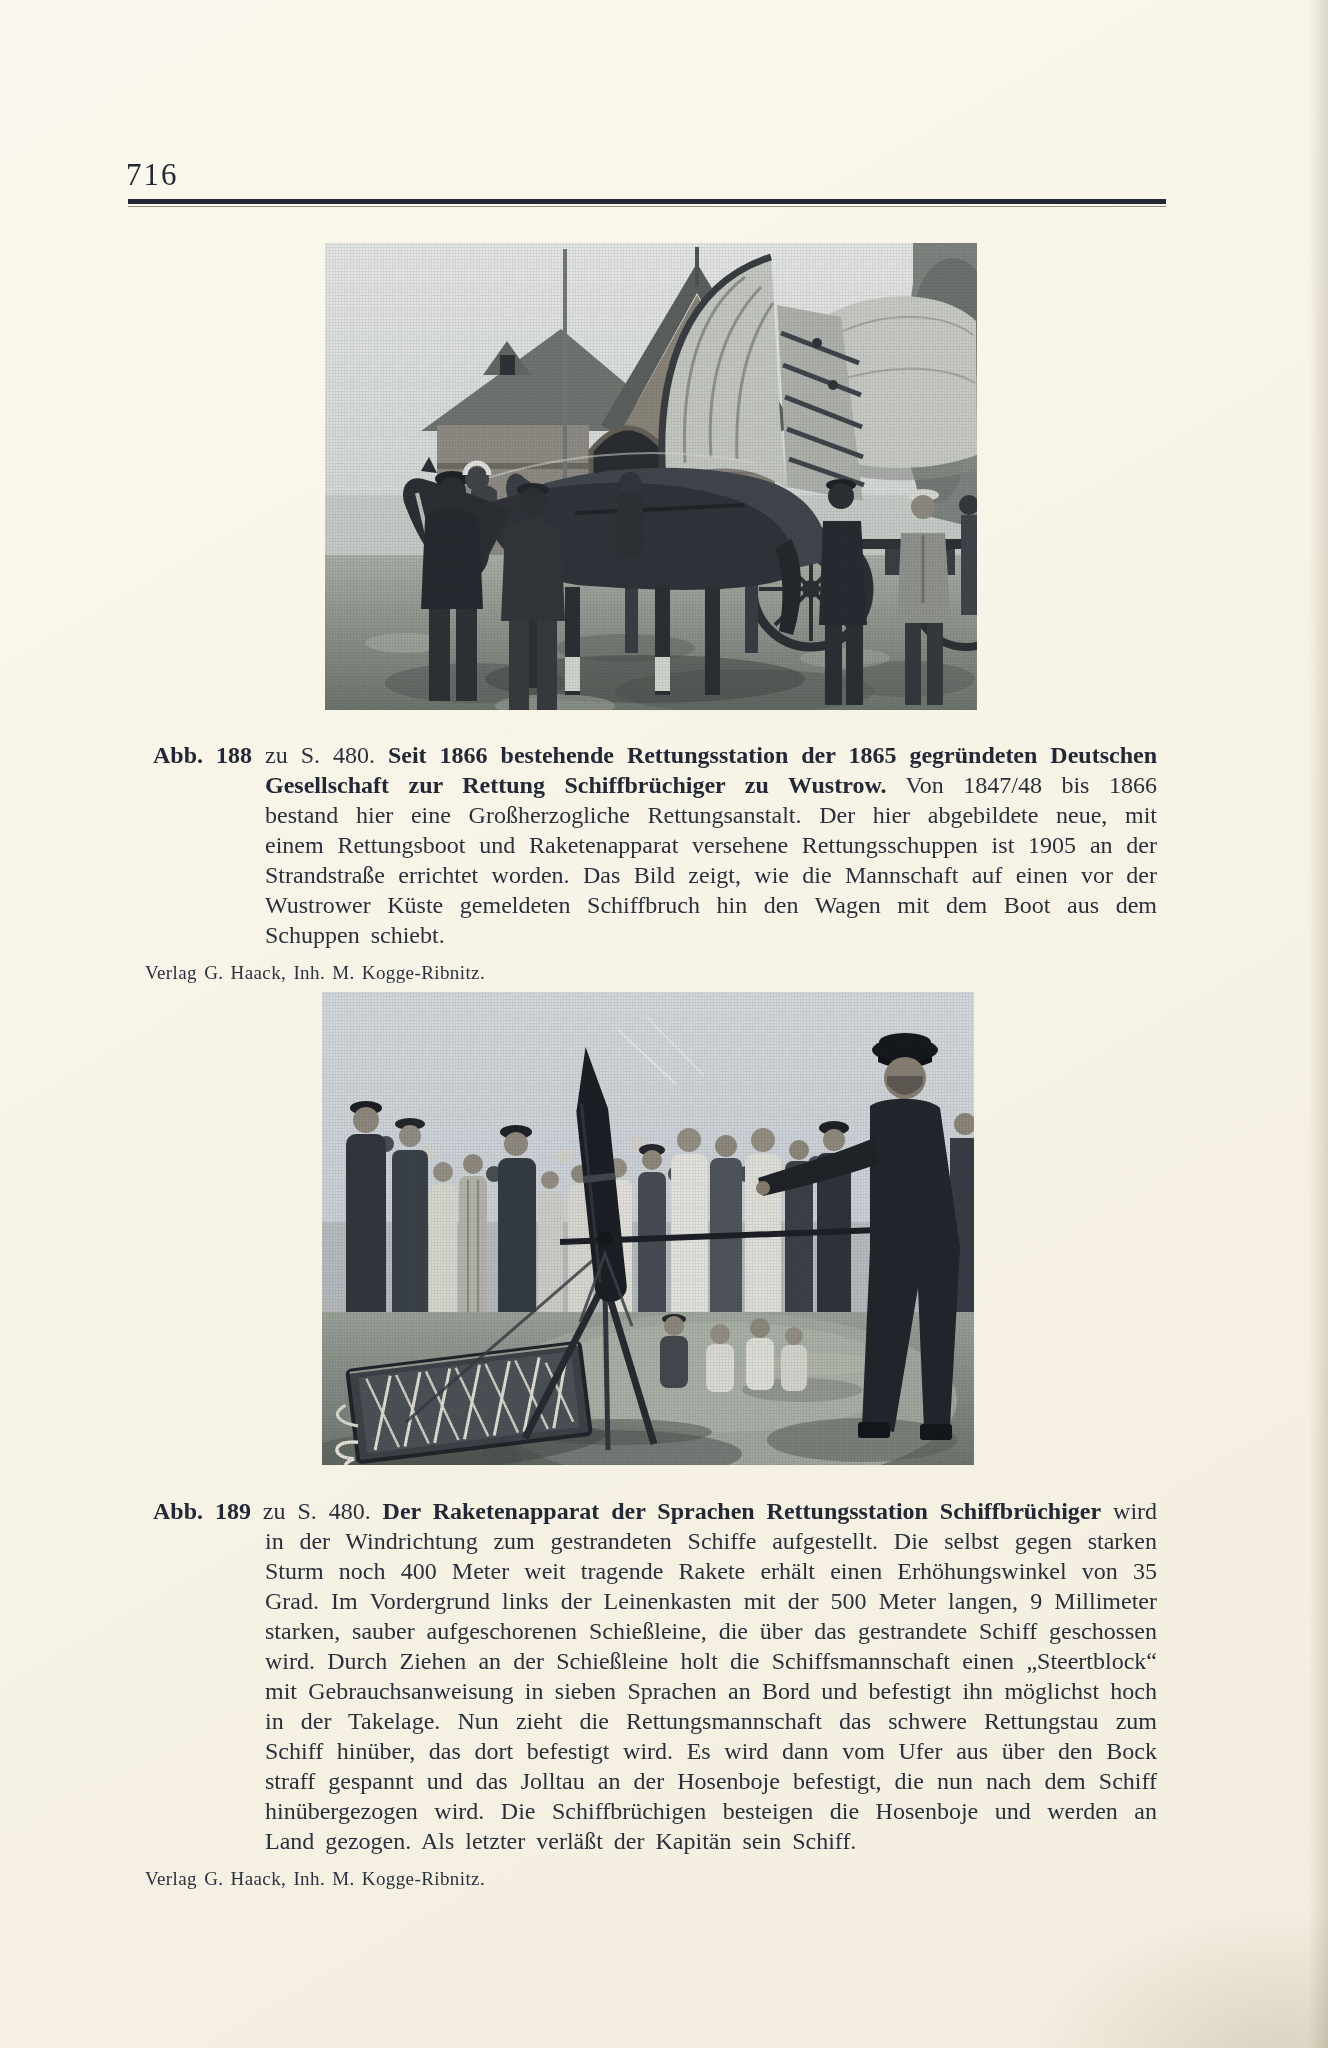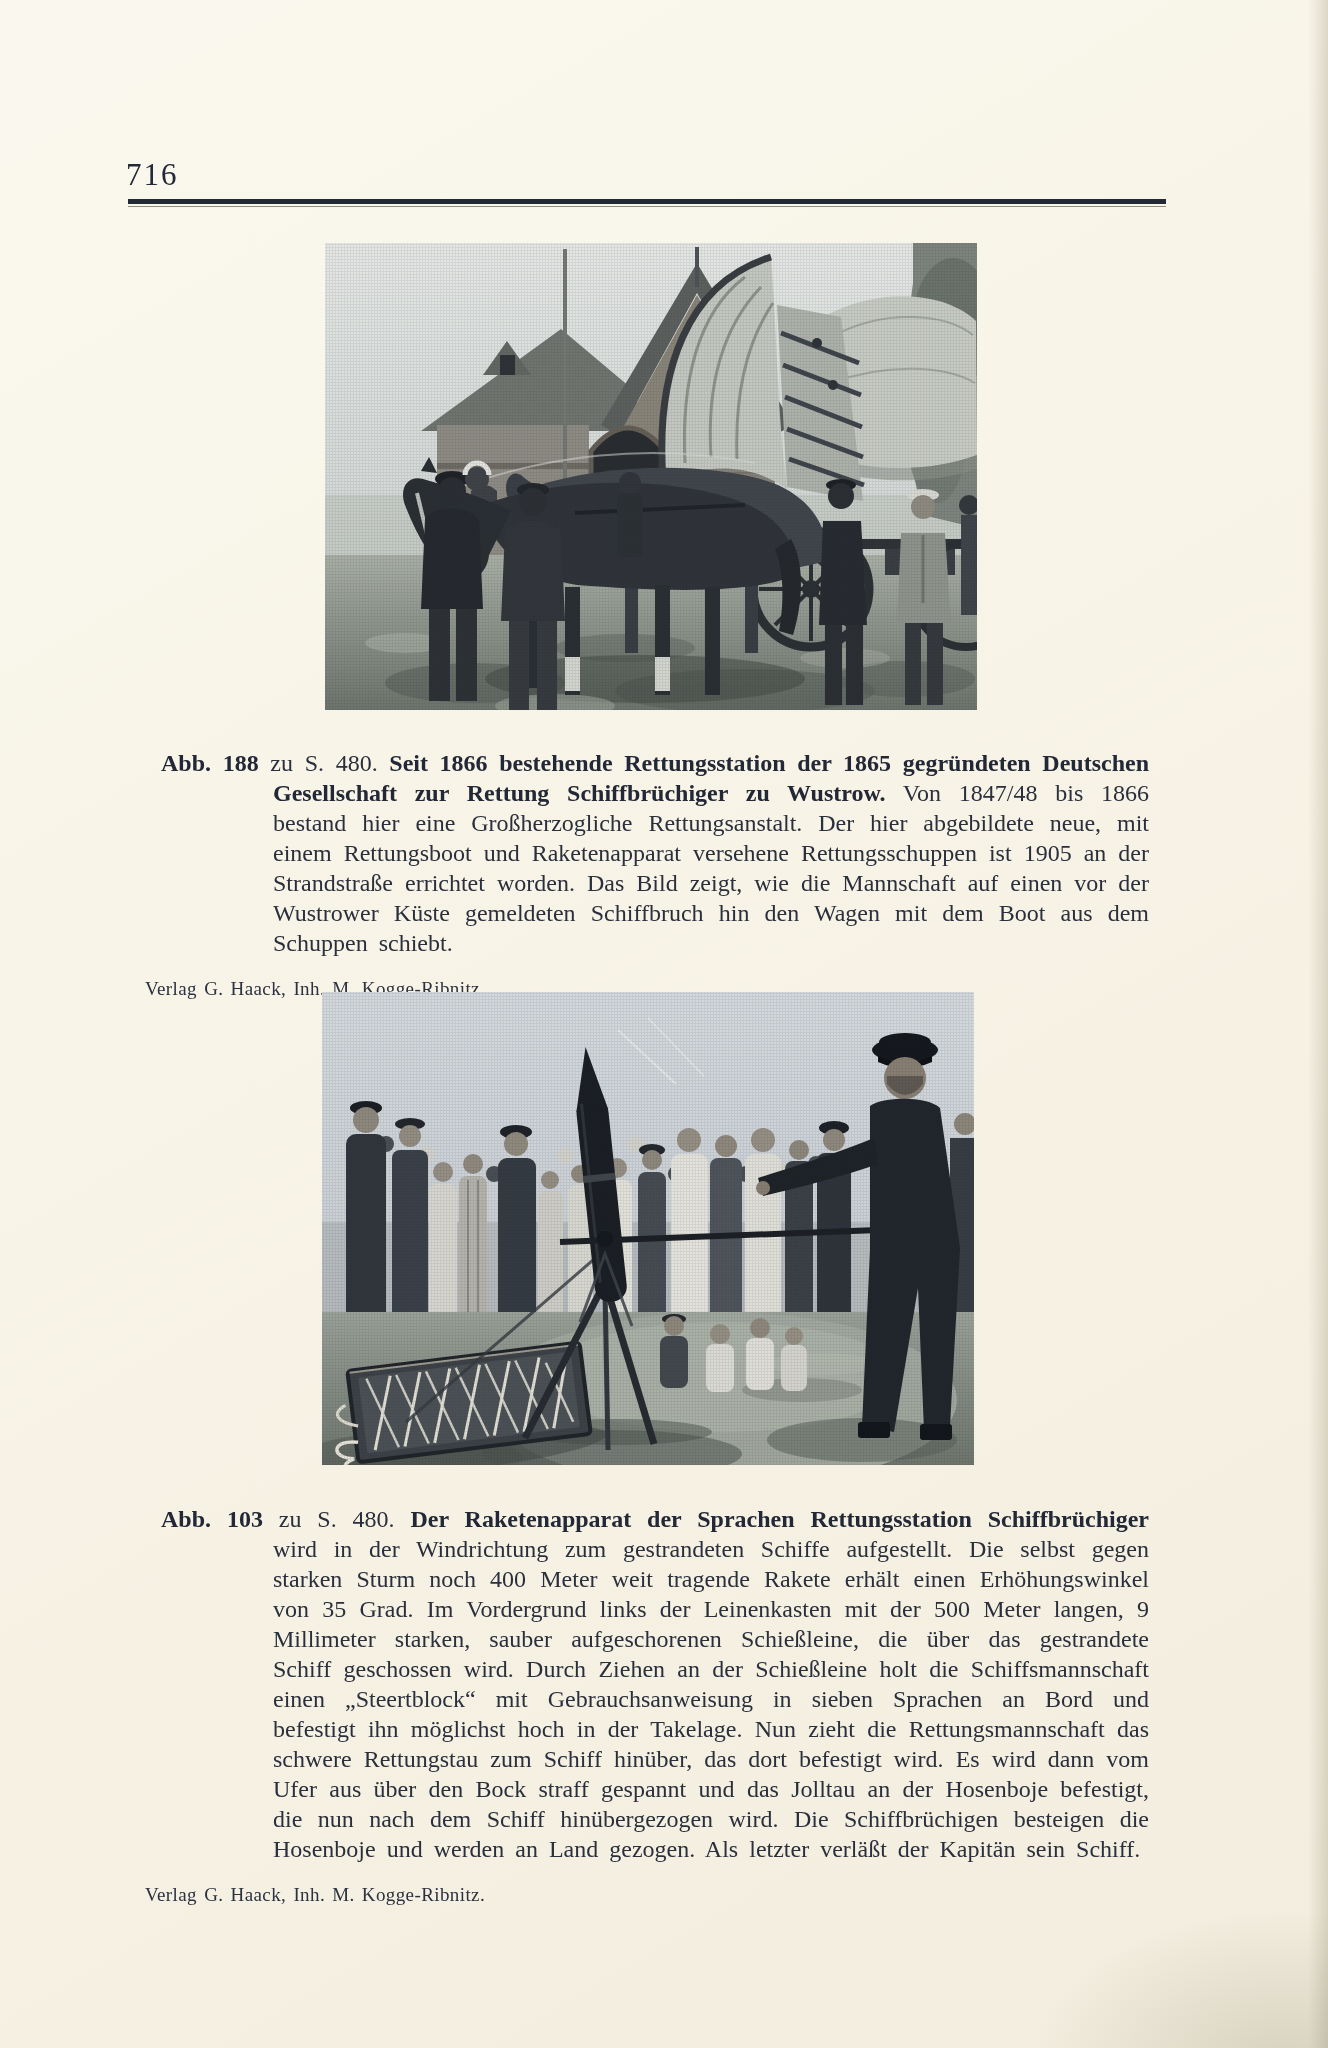--- a/index.html
+++ b/index.html
@@ -26,21 +26,21 @@
   figure.photo::after{content:"";position:absolute;inset:0;pointer-events:none;
     background-image:radial-gradient(rgba(30,36,48,0.09) 1px,transparent 1.2px);
     background-size:3px 3px;}
   #photo1{left:325px;top:243px;width:652px;height:467px;}
   #photo2{left:322px;top:992px;width:652px;height:473px;}
 
   .caption{position:absolute;left:145px;width:1020px;font-size:24px;line-height:30px;
     text-align:justify;word-spacing:5px;color:#2a2f3c;}
   #caption1{top:732px;}
   #caption2{top:1488px;}
-  .caption-body{margin:16px;padding-left:112px;text-indent:-112px;}
+  .caption-body{margin:8px;padding-left:112px;text-indent:-112px;}
   .fig-label,.fig-bold{font-weight:bold;color:#232836;}
   .credit{margin:2px 0 0 0;font-size:19px;word-spacing:2px;
     letter-spacing:0.4px;padding-right:14px;text-indent:0;color:#2c3140;}
 </style>
 </head>
 <body>
 
 <div class="page">
 
   <span class="page-number">716</span>
@@ -315,21 +315,21 @@
         <path d="M552,146 C512,162 468,176 436,186 L441,204 C476,196 522,184 556,172 Z" fill="#1e2227"></path>
         <circle cx="441" cy="196" r="7" fill="#877e71"></circle>
         <rect x="536" y="430" width="32" height="16" rx="3" fill="#121519"></rect>
         <rect x="598" y="432" width="32" height="16" rx="3" fill="#121519"></rect>
       </g>
     </svg>
   </figure>
 
   <div id="caption2" class="caption">
     <p class="caption-body">
-      <span class="fig-label">Abb. 103</span>
+      <span class="fig-label">Abb. 189</span>
       <span>zu S. 480.</span>
       <span class="fig-bold">Der Raketenapparat der Sprachen Rettungsstation Schiffbrüchiger</span>
       <span>wird in der Windrichtung zum gestrandeten Schiffe aufgestellt. Die selbst gegen starken Sturm noch 400 Meter weit tragende Rakete erhält einen Erhöhungswinkel von 35 Grad. Im Vordergrund links der Leinenkasten mit der 500 Meter langen, 9 Millimeter starken, sauber aufgeschorenen Schießleine, die über das gestrandete Schiff geschossen wird. Durch Ziehen an der Schießleine holt die Schiffsmannschaft einen „Steertblock“ mit Gebrauchsanweisung in sieben Sprachen an Bord und befestigt ihn möglichst hoch in der Takelage. Nun zieht die Rettungsmannschaft das schwere Rettungstau zum Schiff hinüber, das dort befestigt wird. Es wird dann vom Ufer aus über den Bock straff gespannt und das Jolltau an der Hosenboje befestigt, die nun nach dem Schiff hinübergezogen wird. Die Schiffbrüchigen besteigen die Hosenboje und werden an Land gezogen. Als letzter verläßt der Kapitän sein Schiff.</span>
     </p>
     <p class="credit">Verlag G. Haack, Inh. M. Kogge-Ribnitz.</p>
   </div>
 
   <div class="edge-right"></div>
   <div class="edge-corner"></div>
 </div>

